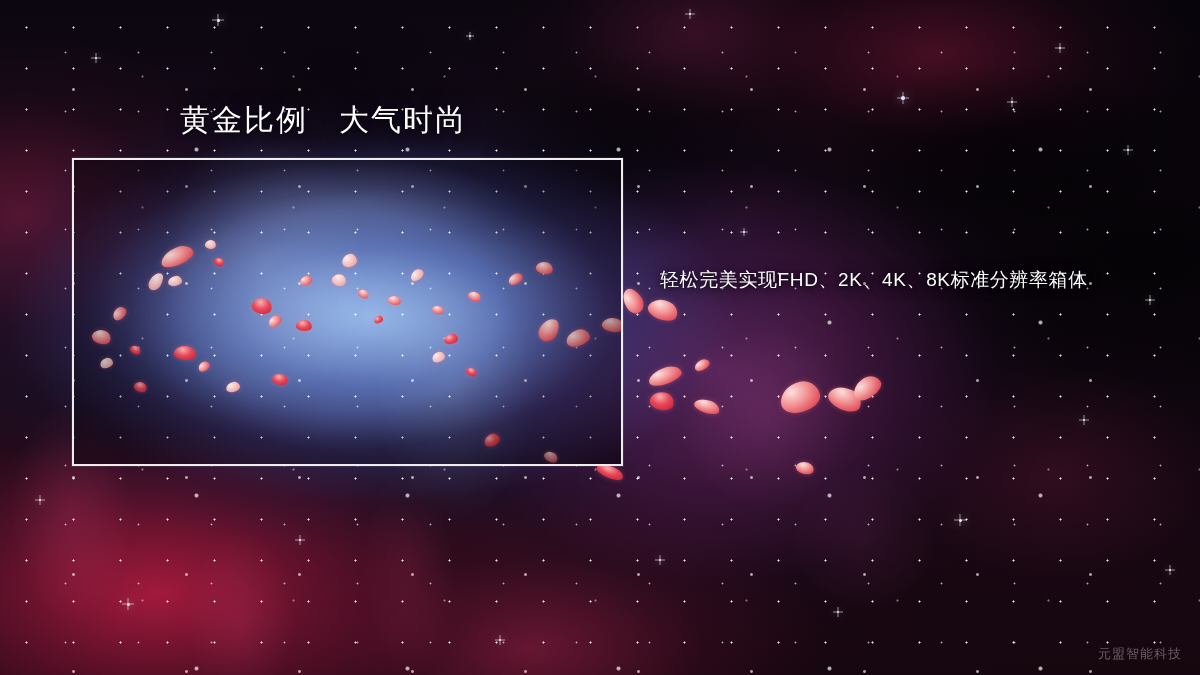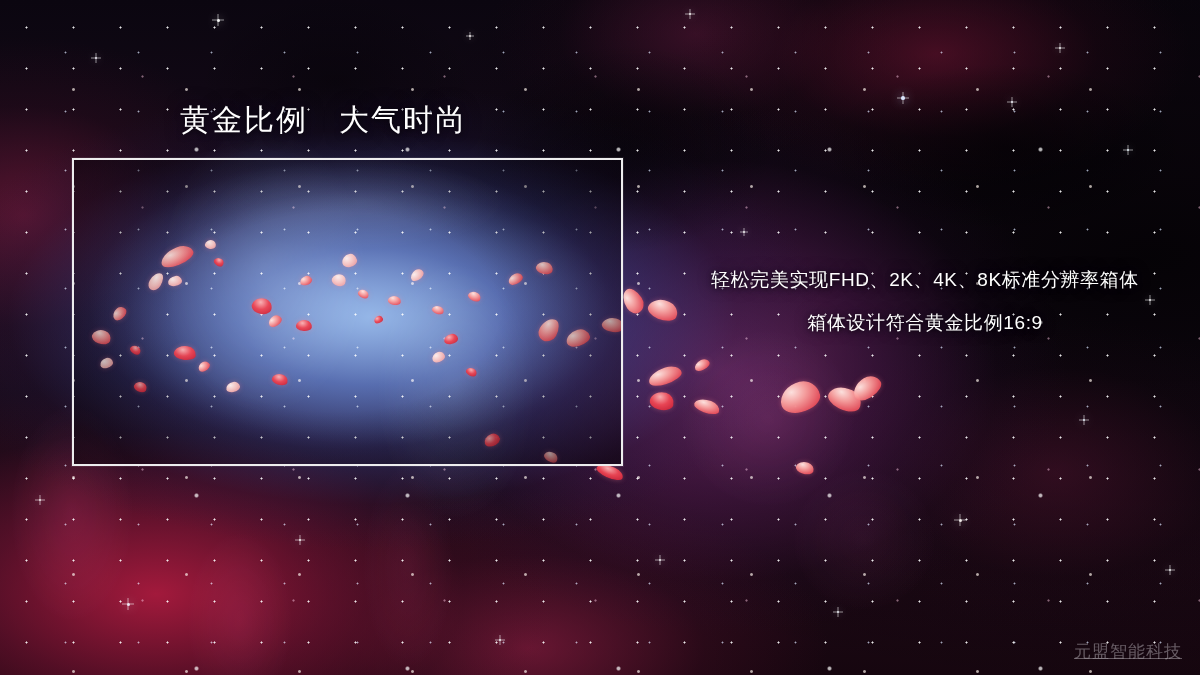--- a/index.html
+++ b/index.html
@@ -141,31 +141,29 @@
     left:660px; top:258px;
     width:530px;
   }
   .body-line {
     font-size:19px;
     line-height:43px;
     color:#ffffff;
     letter-spacing:0.6px;
     white-space:pre;
     text-shadow:0 1px 5px rgba(0,0,0,0.8), 0 0 14px rgba(15,8,30,0.75);
-    text-align:center;
   }
 
   #watermark {
     position:absolute;
     right:18px; bottom:12px;
-    font-size:17px;
+    font-size:13px;
     letter-spacing:1px;
     color:rgba(176,168,176,0.52);
     white-space:pre;
-    text-decoration:underline;
   }
 </style>
 </head>
 <body>
 
 <div id="slide">
 
   <div class="nb nb-base"></div>
   <div class="nb nb-wisp"></div>
   <div class="nb nb-dark"></div>
@@ -253,18 +251,17 @@
           <div class="petal" style="left: 544px; top: 452px; width: 14px; height: 10px; transform: rotate(32deg);"></div>
         </div>
       <div class="panel-vignette"></div>
     </div>
   </div>
 
   <div id="slide-title">黄金比例   大气时尚</div>
 
   <div id="body-text">
     <div class="body-line">轻松完美实现FHD、2K、4K、8K标准分辨率箱体</div>
-    <div class="body-line">箱体设计符合黄金比例16:9</div>
   </div>
 
   <div id="watermark">元盟智能科技</div>
 
 </div>
 
 </body></html>

